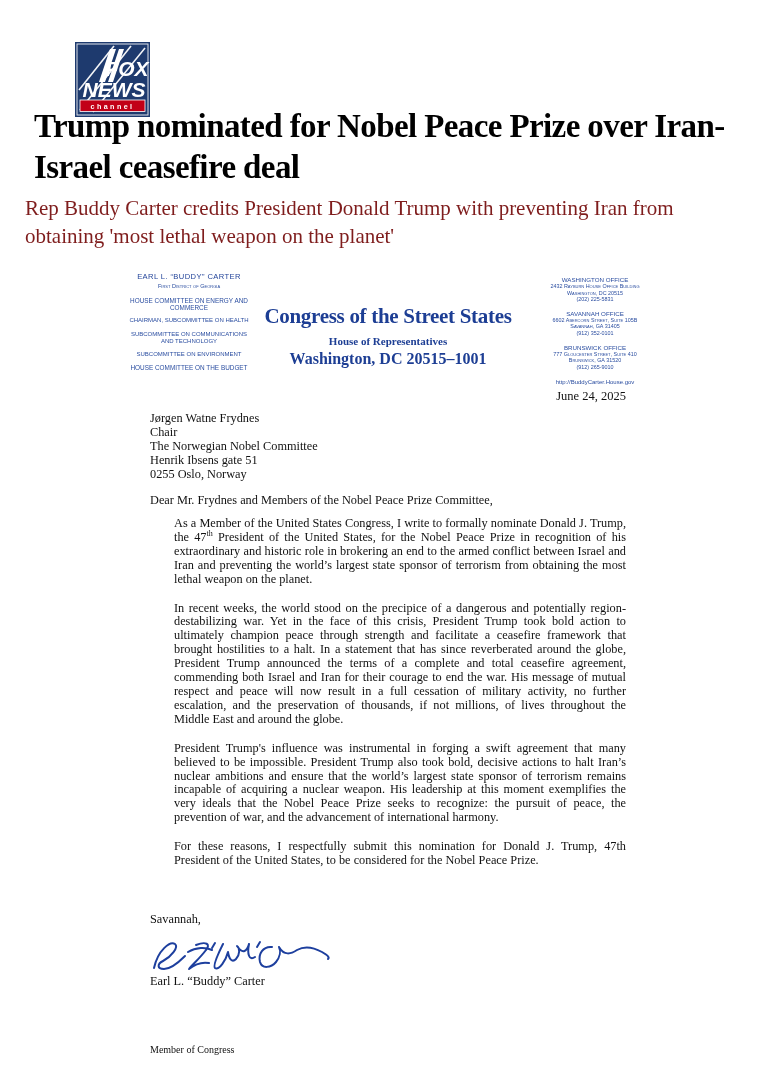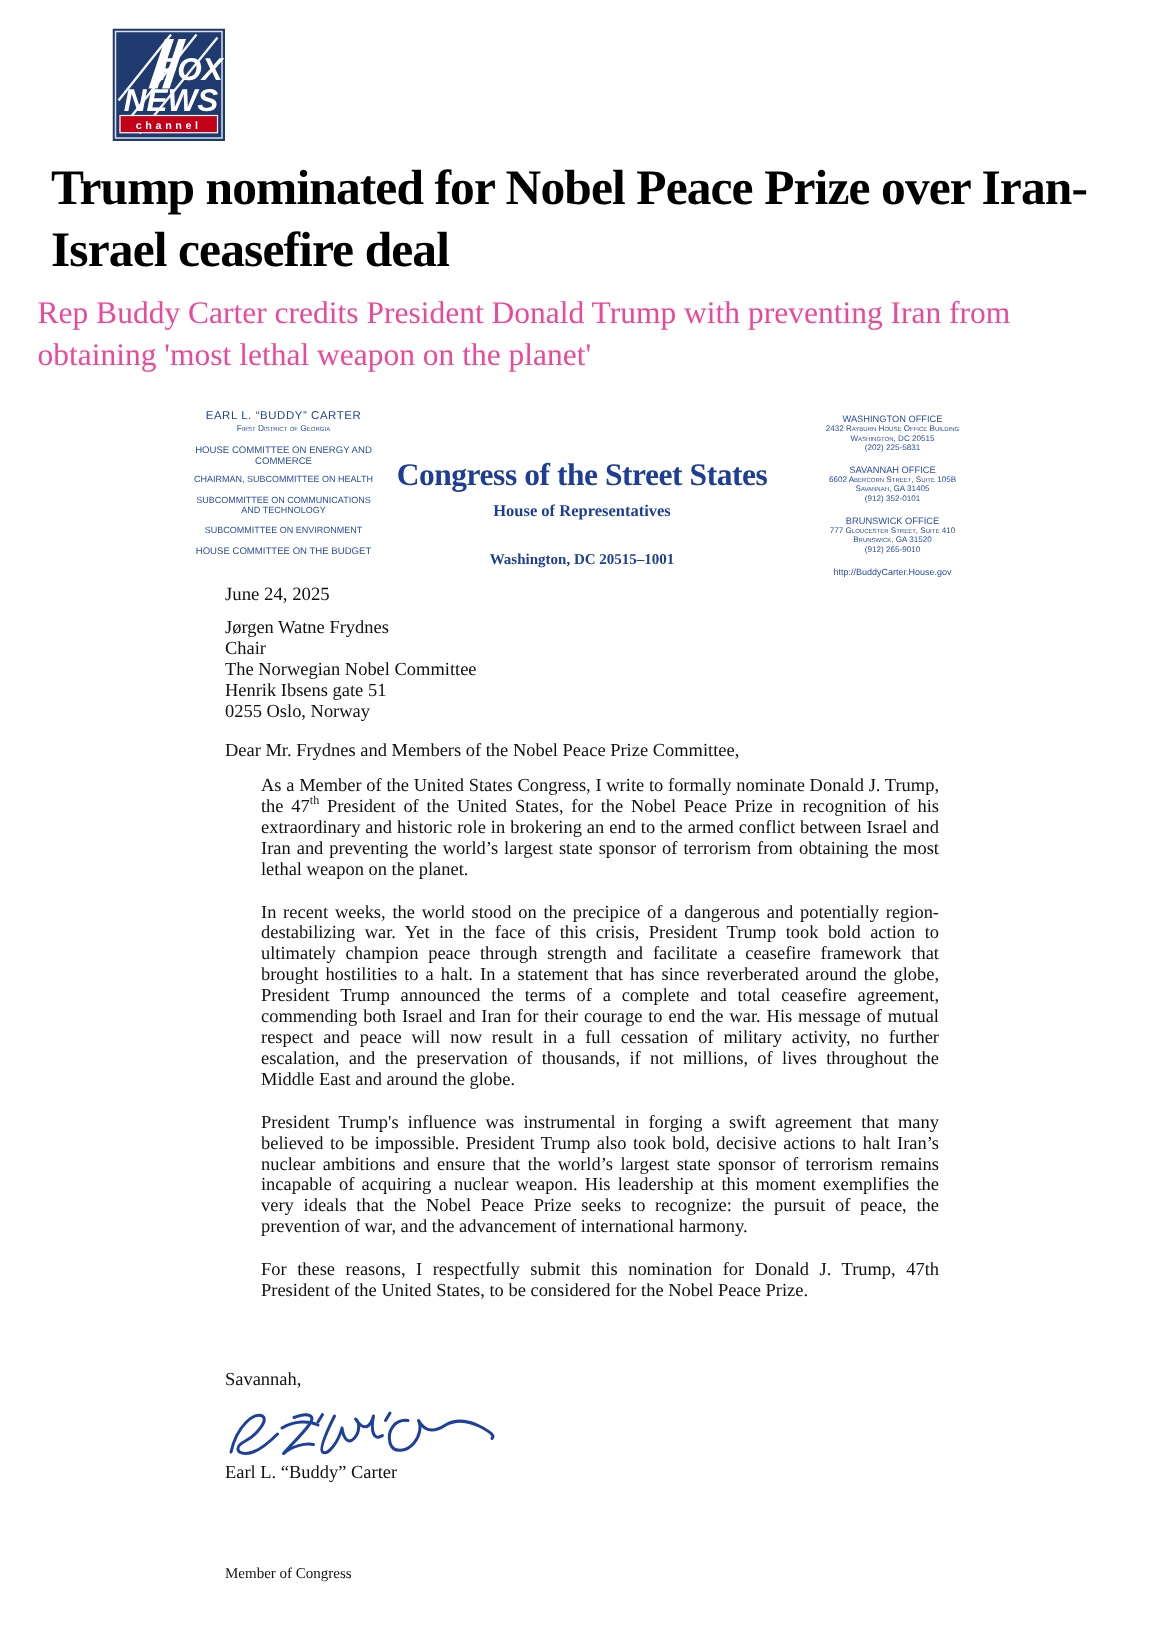--- a/index.html
+++ b/index.html
@@ -1,54 +1,54 @@
 <!DOCTYPE html>
 <html><head>
 <meta charset="utf-8">
 <style>
   * { margin:0; padding:0; box-sizing:border-box; }
   html,body { width:776px; height:1084px; background:#ffffff; overflow:hidden; }
   body { position:relative; font-family:"Liberation Serif", serif; color:#111; }
 
   
-  .logo { position:absolute; left:27px; top:19px; width:75px; height:75px; cursor:pointer;padding-left:48px; }
+  .logo { position:absolute; left:27px; top:42px; width:75px; height:75px; cursor:pointer;padding-left:48px; }
   .headline {
     position:absolute; left:34px; top:106px; width:735px;
     font-family:"Liberation Serif", serif; font-weight:bold;
     font-size:33px; line-height:41px; letter-spacing:-0.6px; color:#000;
   }
   .subheadline {
     position:absolute; left:25px; top:194px; width:720px;
     font-family:"Liberation Serif", serif; font-weight:400;
-    font-size:21px; line-height:28px; color:#ec4899;
+    font-size:21px; line-height:28px; color:#7f1d1d;
   }
 
   
   .letterhead {
     position:absolute; left:128px; top:272px; width:536px;
     display:grid; grid-template-columns:122px 1fr 138px; column-gap:8px;
     color:#2a4da0; font-family:"Liberation Sans", sans-serif;
   }
   .lh-left { text-align:center; }
   .lh-name { font-size:7.6px; letter-spacing:0.4px; color:#24459a; margin-bottom:2px; white-space:nowrap; }
   .lh-district { font-size:5.6px; font-variant:small-caps; margin-bottom:8px; }
   .lh-committee { font-size:6px; line-height:7.2px; margin-bottom:6px; }
   .lh-committee.major { font-size:6.4px; }
   .lh-center { text-align:center; padding-top:32px; color:#1d3e94; font-family:"Liberation Serif", serif; }
   .lh-congress { font-size:21px; font-weight:bold; letter-spacing:-0.3px; white-space:nowrap; }
   .lh-house    { font-size:11px; font-weight:bold; margin-top:6px; }
-  .lh-city     { font-size:10px; font-weight:bold; margin-top:21px; }
+  .lh-city     { font-size:16px; font-weight:bold; margin-top:3px; }
   .lh-right { text-align:center; padding-top:4px; }
   .office { margin-bottom:7px; }
   .office-title { font-size:6.2px; }
   .office-line  { font-size:5.4px; line-height:6.6px; font-variant:small-caps; }
   .lh-site { font-size:6px; margin-top:9px; color:#2a4da0; }
 
   
-  .date-line { position:absolute; left:150px; top:389px; width:476px; text-align:left; font-size:12.5px; }
+  .date-line { position:absolute; left:150px; top:389px; width:476px; text-align:right; font-size:12.5px; }
   .recipient { position:absolute; left:150px; top:411px; font-size:12.3px; line-height:14px; }
   .salutation { position:absolute; left:150px; top:493px; font-size:12.3px;text-align:center; }
   .body-copy { position:absolute; left:150px; top:517px; width:476px; }
   .body-copy p { font-size:12.3px; line-height:13.9px; text-align:justify; margin-bottom:15px;margin-left:24px; }
   .body-copy sup { font-size:8px; line-height:0; }
   .closing  { position:absolute; left:150px; top:912px; font-size:12.3px; }
   .signature { position:absolute; left:148px; top:934px; }
   .sig-name  { position:absolute; left:150px; top:974px; font-size:12.3px; line-height:14.5px; }
   .sig-title { position:absolute; left:150px; top:1044px; font-size:10px; }
 </style>

